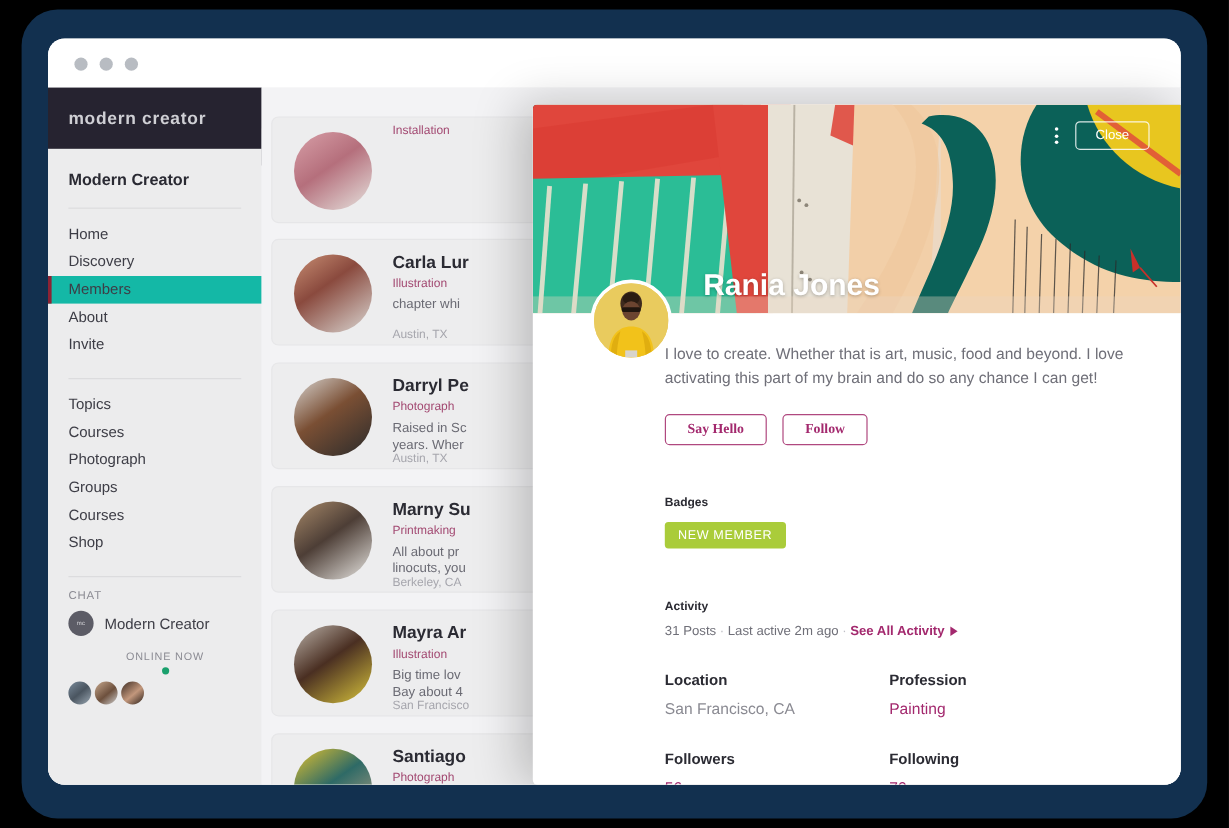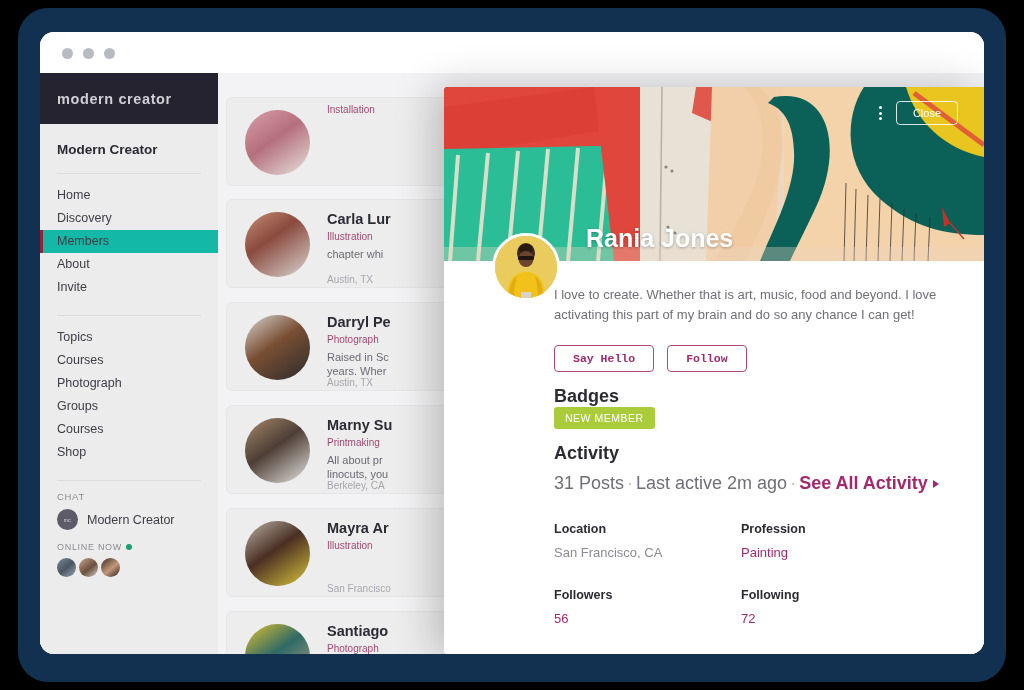--- a/index.html
+++ b/index.html
@@ -114,21 +114,21 @@
     background: #5c5c66;
     margin-right: 9px;
     display: flex; align-items: center; justify-content: center;
     font-size: 5px; color: #d9d9dd; letter-spacing: 0.3px;
   }
   .chat-name { font-size: 12.5px; color: #3d3d46; }
   .online-label {
     padding-left: 17px;
     font-size: 9px; letter-spacing: 0.7px; color: #8b8b93;
     margin-bottom: 6px;
-    display: flex; align-items: center; gap: 4px;
+    display: flex; align-items: center; gap: 4px; flex-direction: column;
   }
   .online-dot {
     width: 6px; height: 6px; border-radius: 50%;
     background: #1aa06d;
     display: inline-block;
   }
   .online-avatars { display: flex; padding-left: 17px; gap: 3px; }
   .mini-av { width: 19px; height: 19px; border-radius: 50%; }
   .mini-av.a1 { background: linear-gradient(140deg,#7a8b9b 0%,#4a5560 50%,#9aa7b2 100%); }
   .mini-av.a2 { background: linear-gradient(140deg,#c7a88e 0%,#6d503d 55%,#cfcfcf 100%); }
@@ -282,39 +282,40 @@
   #profile-actions { display: flex; gap: 13px; margin-top: 20px; }
   .pill-button {
     border: 1px solid #b0487f;
     color: #a3296e;
     background: #ffffff;
     font-size: 11.5px;
     font-weight: bold;
     border-radius: 4px;
     padding: 6px 18px;
     cursor: pointer;
-    font-family: Liberation Mono, monospace;
+    font-family: Liberation Serif, serif;
   }
   #sections { padding: 0 30px 0 110px; }
   .sec-title {
-    font-size: 18px; font-weight: bold; color: #2b2b33;
-    margin-top: 14px;
+    font-size: 10px; font-weight: bold; color: #2b2b33;
+    margin-top: 43px;
   }
   #badge-chip {
     display: inline-block;
+    margin-top: 10px;
     background: #aacc3a;
     color: #ffffff;
     font-size: 10.5px;
     letter-spacing: 0.5px;
     padding: 5px 11px;
     border-radius: 3px;
   }
   #activity-line {
     margin-top: 9px;
-    font-size: 18px;
+    font-size: 11px;
     color: #6f6f78;
     display: flex; align-items: flex-end; gap: 3px;
   }
   #activity-line .sep { color: #bfbfc6; }
   #see-all-activity {
     color: #a3296e; font-weight: bold; cursor: pointer;
     display: flex; align-items: center; gap: 5px;
   }
   #see-all-activity .arrow {
     width: 0; height: 0;
@@ -429,20 +430,24 @@
               <div class="m-bio">
                 <div>All about pr</div>
                 <div>linocuts, you</div>
               </div>
               <div class="m-loc">Berkeley, CA</div>
             </div>
             <div class="member-card" style="top: 435px;">
               <div class="m-avatar" style="background: linear-gradient(145deg, rgb(189, 180, 171) 0%, rgb(74, 47, 34) 45%, rgb(216, 196, 60) 100%);"></div>
               <div class="m-name">Mayra Ar</div>
               <div class="m-prof" style="top: 31px;">Illustration</div>
+              <div class="m-bio">
+                <div>Big time lov</div>
+                <div>Bay about 4</div>
+              </div>
               <div class="m-loc">San Francisco</div>
             </div>
             <div class="member-card" style="top: 538px;">
               <div class="m-avatar" style="background: linear-gradient(145deg, rgb(227, 194, 46) 0%, rgb(46, 106, 102) 45%, rgb(201, 168, 138) 100%);"></div>
               <div class="m-name">Santiago</div>
               <div class="m-prof" style="top: 31px;">Photograph</div>
             </div>
           </div>
       </div>
 

